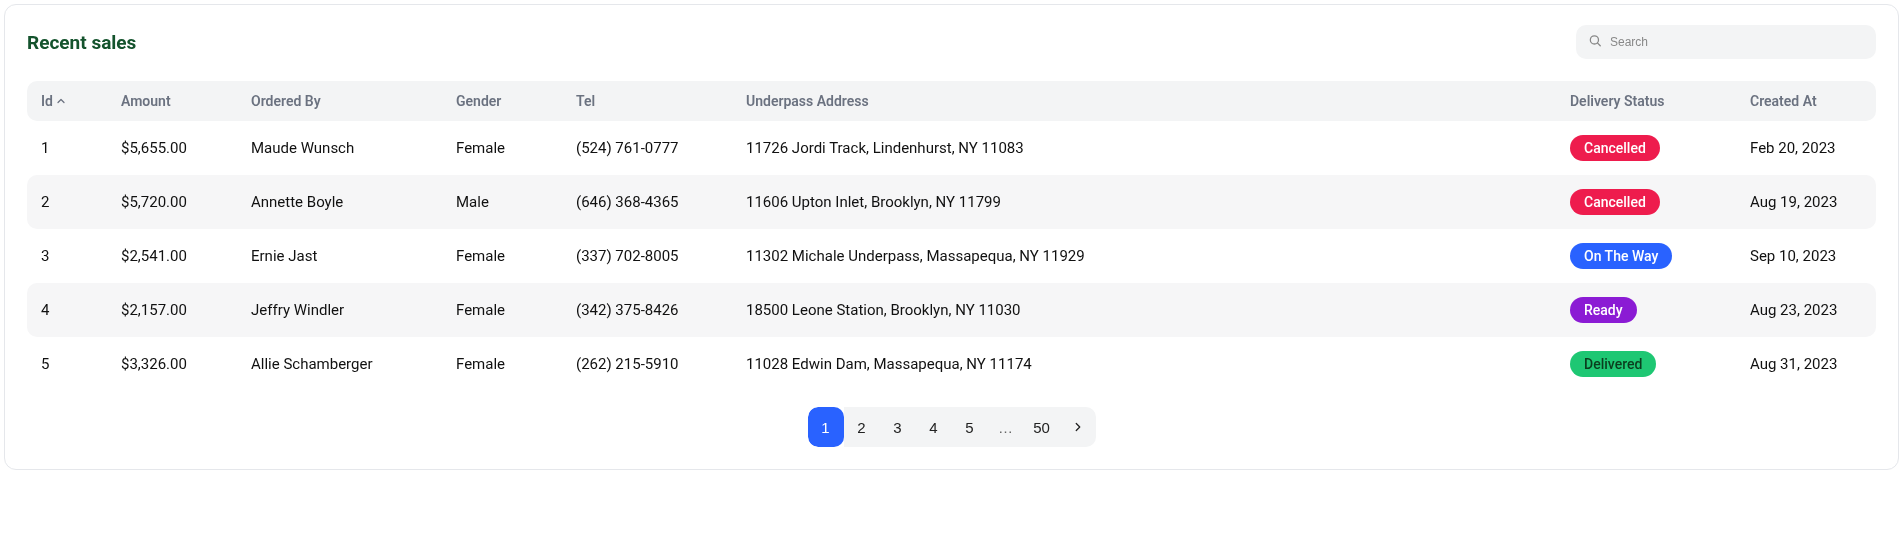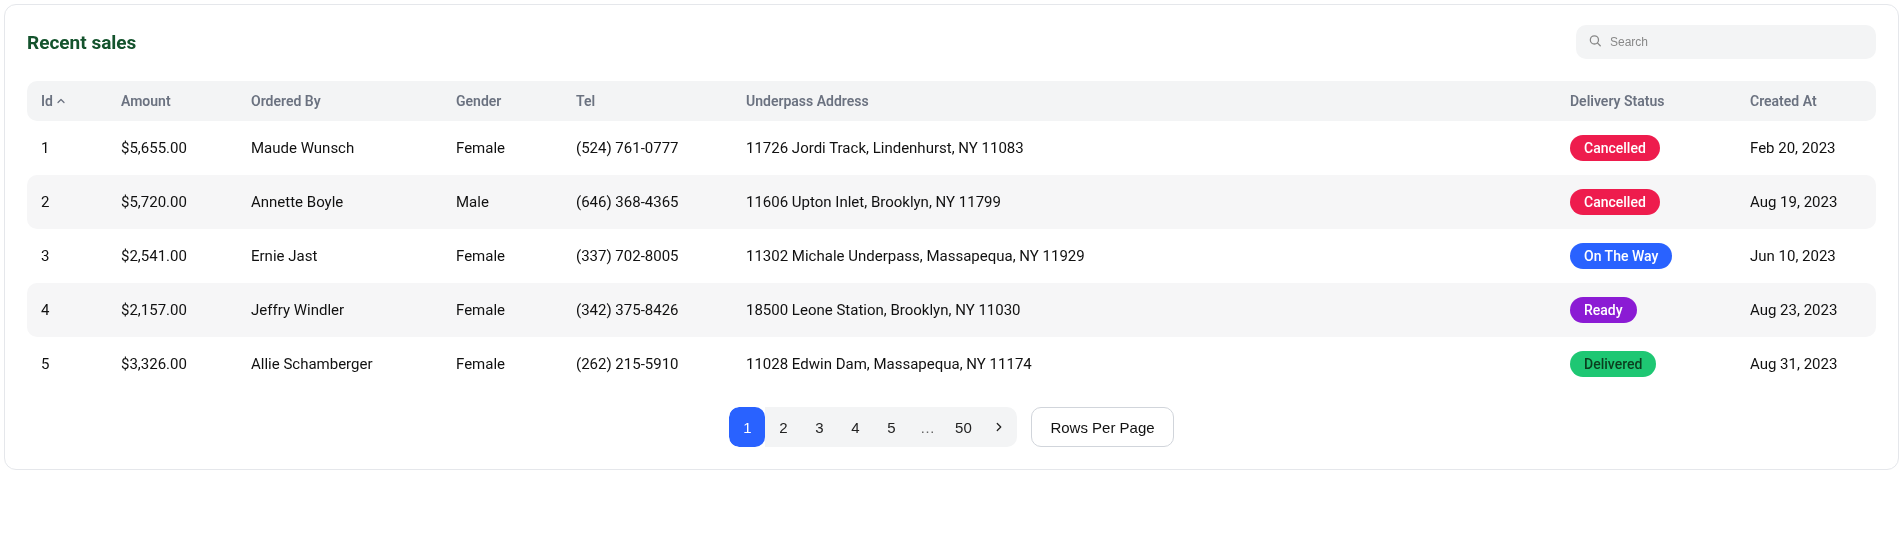--- a/index.html
+++ b/index.html
@@ -232,21 +232,21 @@
             <td>Aug 19, 2023</td>
           </tr>
           <tr>
             <td>3</td>
             <td>$2,541.00</td>
             <td>Ernie Jast</td>
             <td>Female</td>
             <td>(337) 702-8005</td>
             <td>11302 Michale Underpass, Massapequa, NY 11929</td>
             <td><span class="badge badge-ontheway">On The Way</span></td>
-            <td>Jun 10, 2023</td>
+            <td>Sep 10, 2023</td>
           </tr>
           <tr>
             <td>4</td>
             <td>$2,157.00</td>
             <td>Jeffry Windler</td>
             <td>Female</td>
             <td>(342) 375-8426</td>
             <td>18500 Leone Station, Brooklyn, NY 11030</td>
             <td><span class="badge badge-ready">Ready</span></td>
             <td>Aug 23, 2023</td>
@@ -273,15 +273,14 @@
         <button class="pager-item">4</button>
         <button class="pager-item">5</button>
         <button class="pager-item ellipsis">…</button>
         <button class="pager-item">50</button>
         <button class="pager-item">
           <svg width="14" height="14" viewBox="0 0 24 24" fill="none" stroke="currentColor" stroke-width="2.2" stroke-linecap="round" stroke-linejoin="round">
             <polyline points="9 18 15 12 9 6"></polyline>
           </svg>
         </button>
       </div>
-    <button class="rows-per-page">Rows Per Page</button>
   </div>
 </div>
 
 </body></html>

